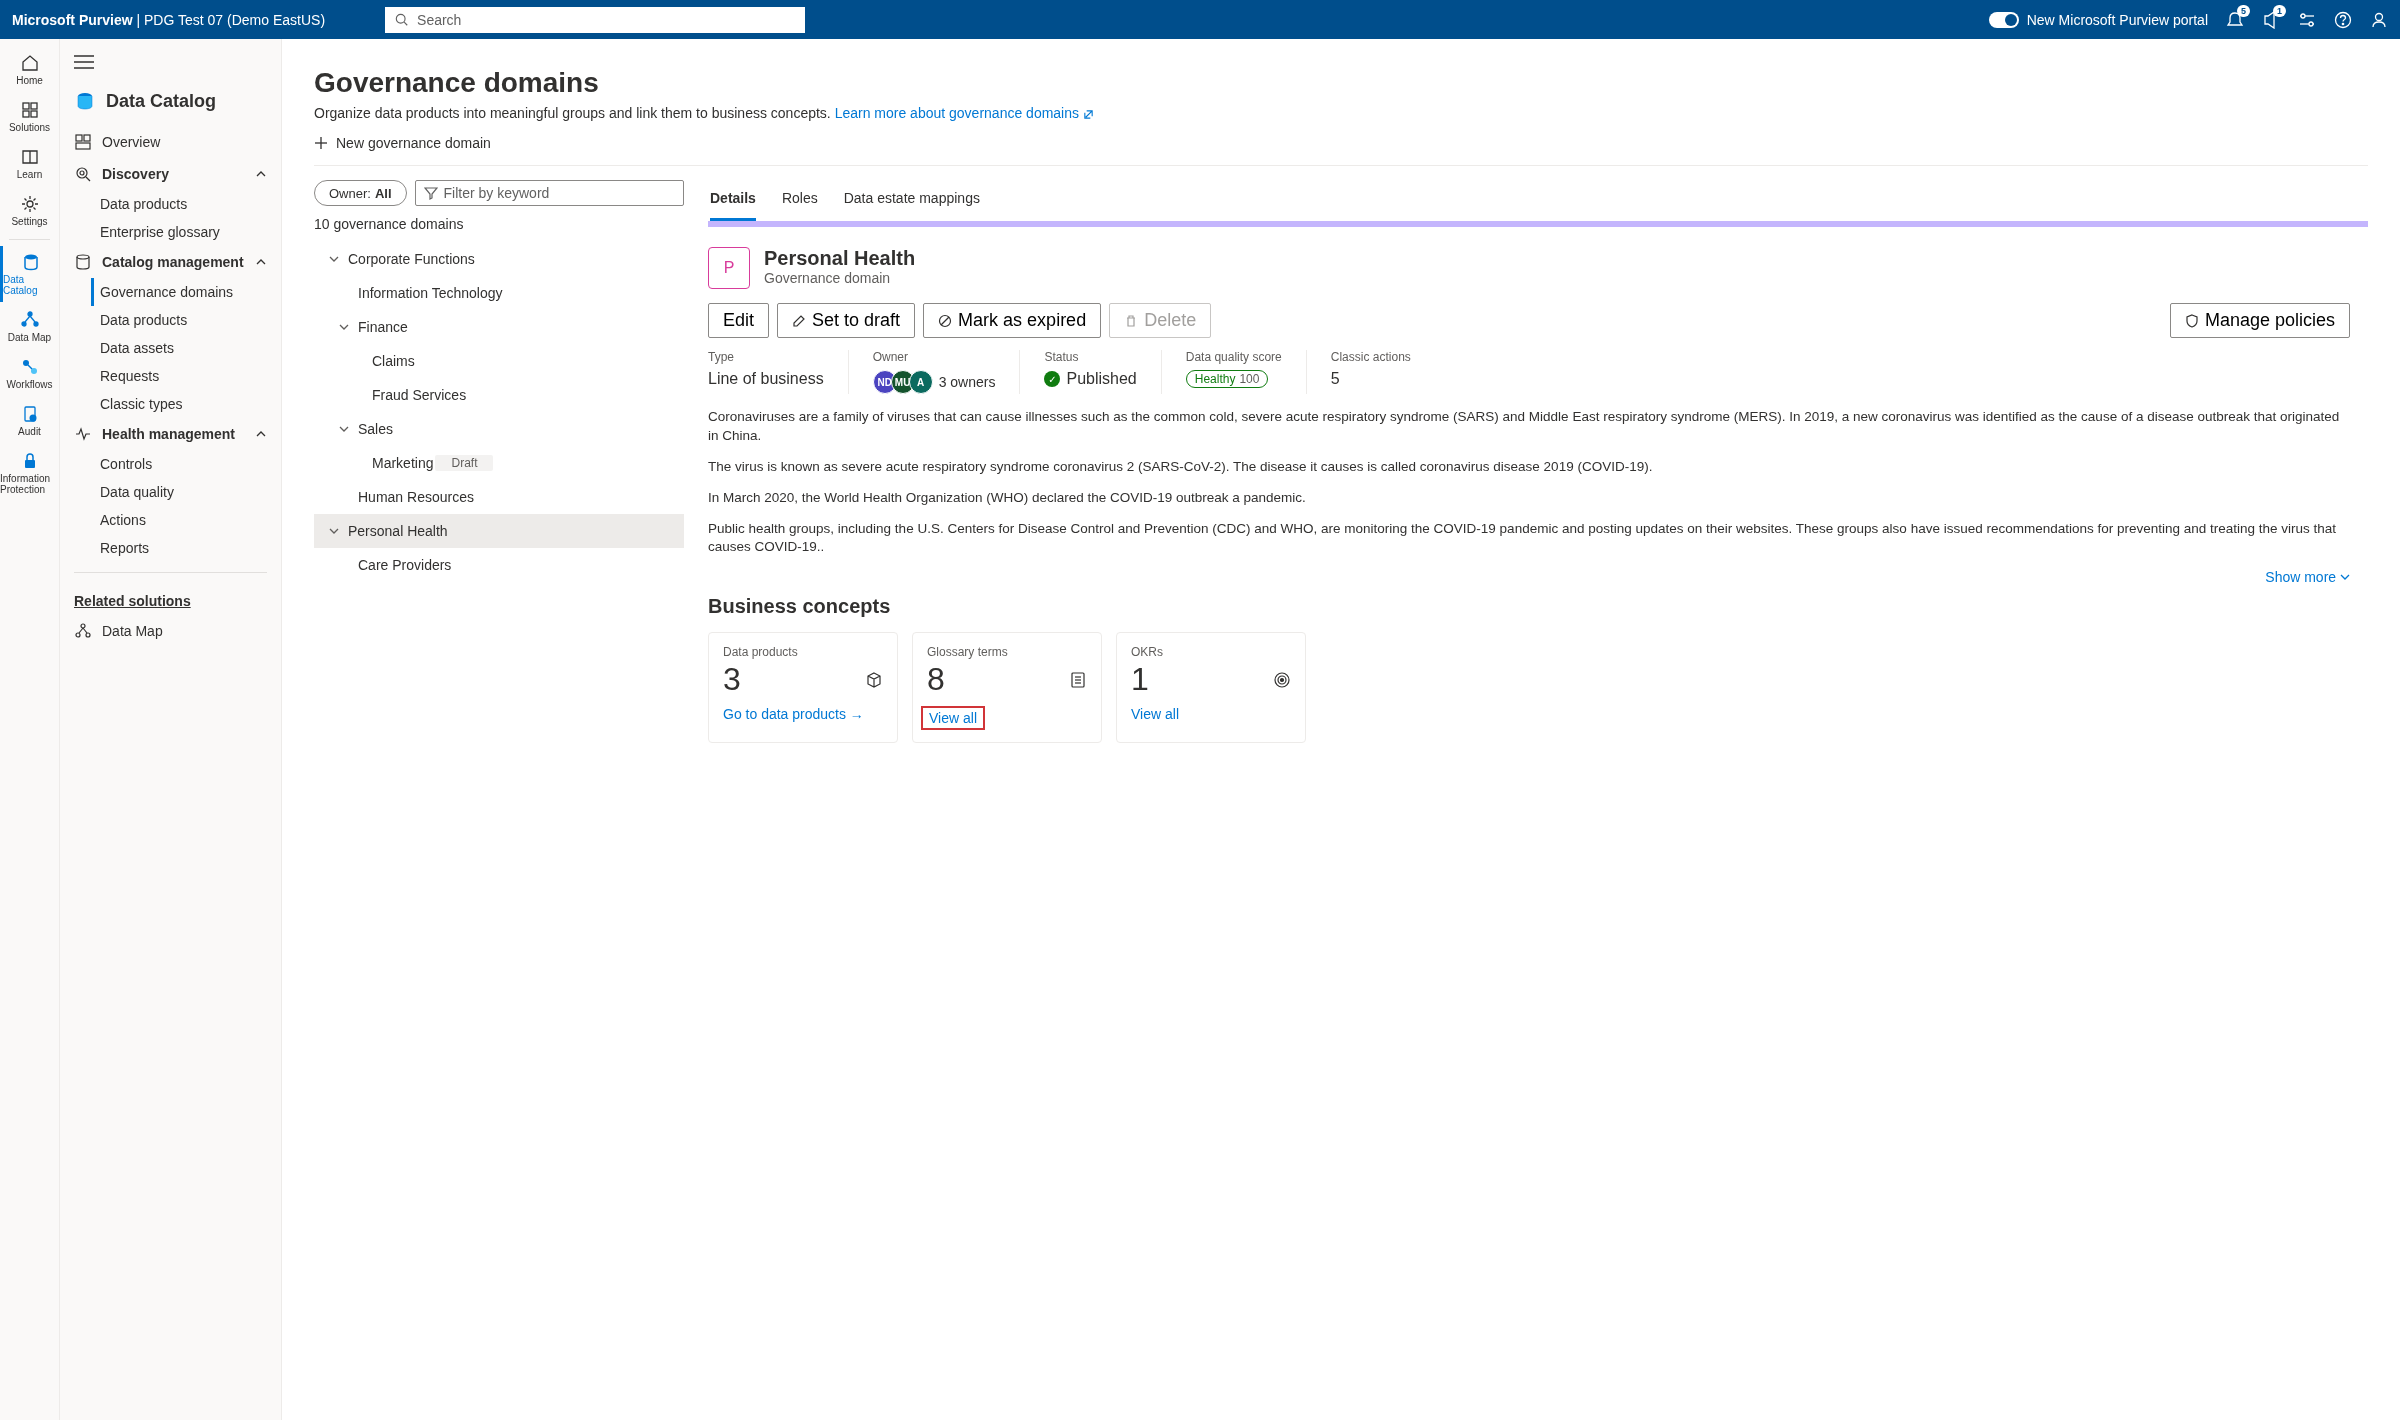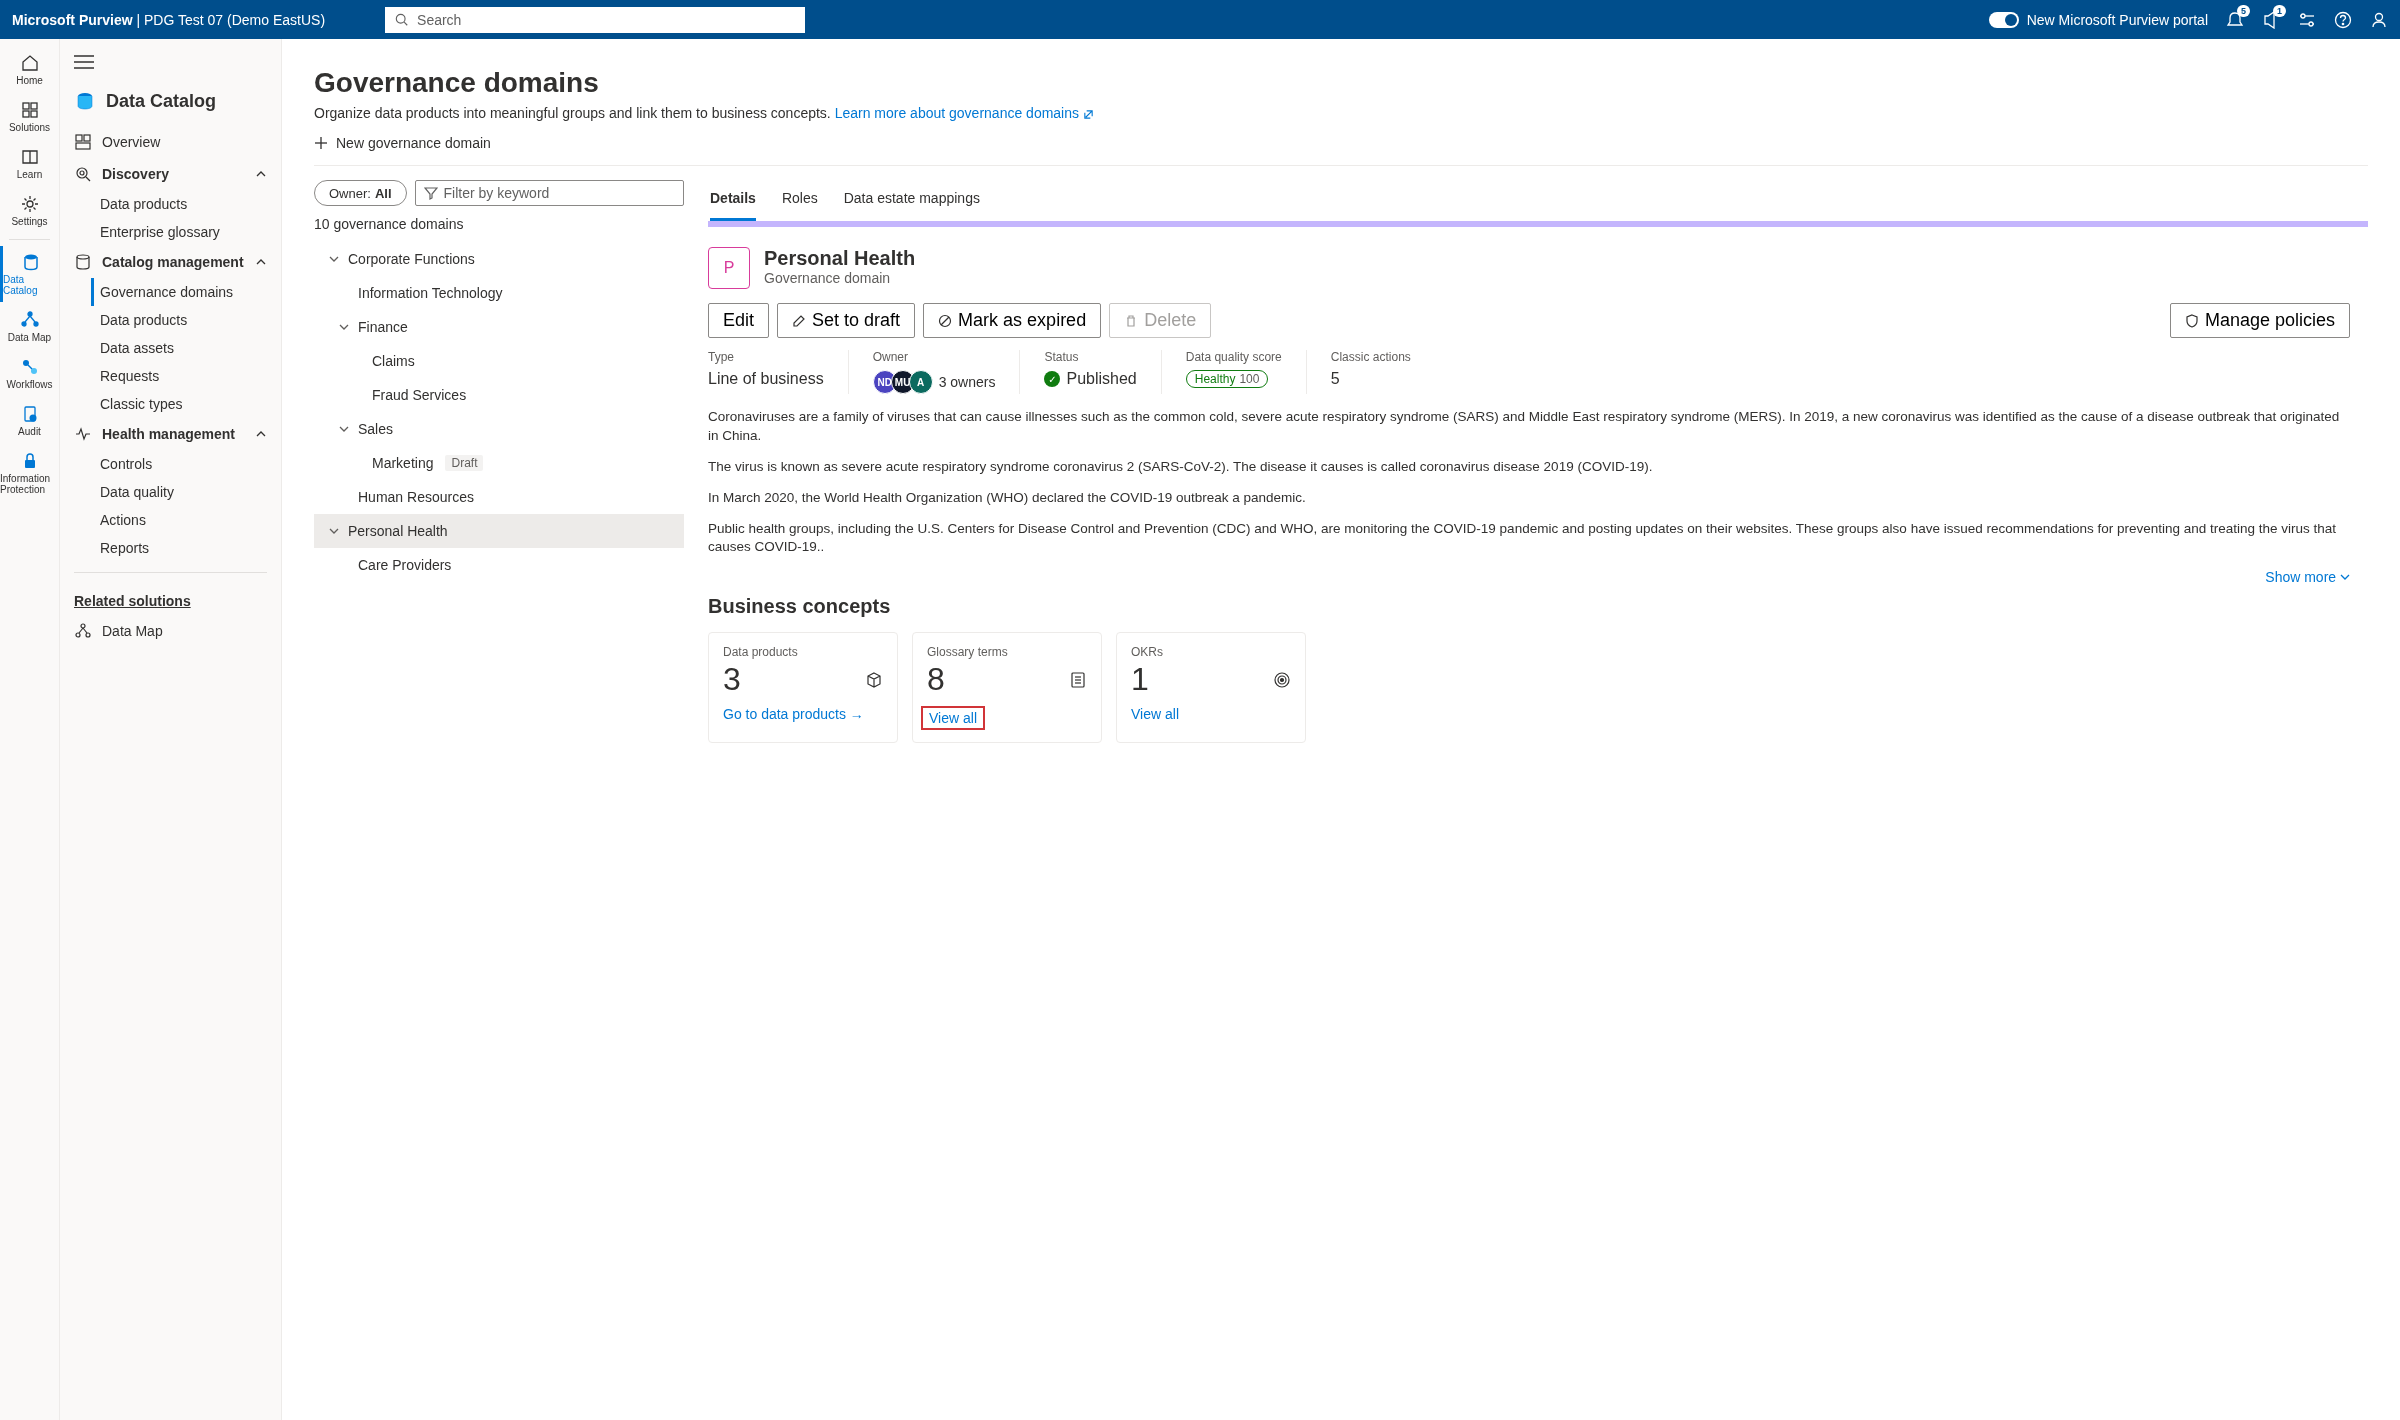--- a/index.html
+++ b/index.html
@@ -60,21 +60,21 @@
 .filter-input { flex: 1; border: 1px solid #8a8886; border-radius: 2px; display: flex; align-items: center; padding: 4px 8px; gap: 6px; color: #616161; }
 .filter-input svg { width: 14px; height: 14px; }
 .count-line { font-size: 14px; margin-bottom: 10px; }
 
 .tree-item { display: flex; align-items: center; padding: 9px 6px; cursor: pointer; font-size: 14px; }
 .tree-item.lv1 { padding-left: 14px; }
 .tree-item.lv2 { padding-left: 44px; }
 .tree-item.lv3 { padding-left: 58px; }
 .tree-item.selected { background: #edebe9; }
 .tree-item .tchev { width: 12px; height: 12px; margin-right: 8px; }
-.draft-badge { background: #f3f2f1; color: #605e5c; padding: 1px 6px; font-size: 12px; margin-left: 12px; border-radius: 2px; }
+.draft-badge { background: #f3f2f1; color: #605e5c; padding: 1px 16px; font-size: 12px; margin-left: 2px; border-radius: 2px; }
 
 
 .tabs { display: flex; gap: 26px; border-bottom: 6px solid #c4b5fd; padding: 0 2px; }
 .tab { padding: 10px 0 12px; font-size: 14px; cursor: pointer; color: #323130; }
 .tab.active { font-weight: 600; border-bottom: 3px solid #0078d4; }
 
 .detail-body { flex: 1; overflow-y: auto; padding: 20px 18px 20px 0; position: relative; }
 .detail-head { display: flex; gap: 14px; margin-bottom: 14px; }
 .avatar-sq { width: 42px; height: 42px; border: 1.5px solid #d83b9b; border-radius: 4px; display: flex; align-items: center; justify-content: center; color: #d83b9b; font-size: 16px; }
 .dh-title { font-size: 20px; font-weight: 600; }
@@ -471,21 +471,21 @@
           <div class="meta-row">
             <div class="meta-cell">
               <div class="meta-label">Type</div>
               <div class="meta-val">Line of business</div>
             </div>
             <div class="meta-cell">
               <div class="meta-label">Owner</div>
               <div class="meta-val">
                 <div class="owner-stack">
                   <div class="oa" style="background:#4b44c0">ND</div>
-                  <div class="oa" style="background:#0f172a">MU</div>
+                  <div class="oa" style="background:#14532d">MU</div>
                   <div class="oa" style="background:#0b6a5f">A</div>
                 </div>
                 <span style="font-size:14px">3 owners</span>
               </div>
             </div>
             <div class="meta-cell">
               <div class="meta-label">Status</div>
               <div class="meta-val">
                   <span class="status-dot"></span>
                   <span>Published</span>

